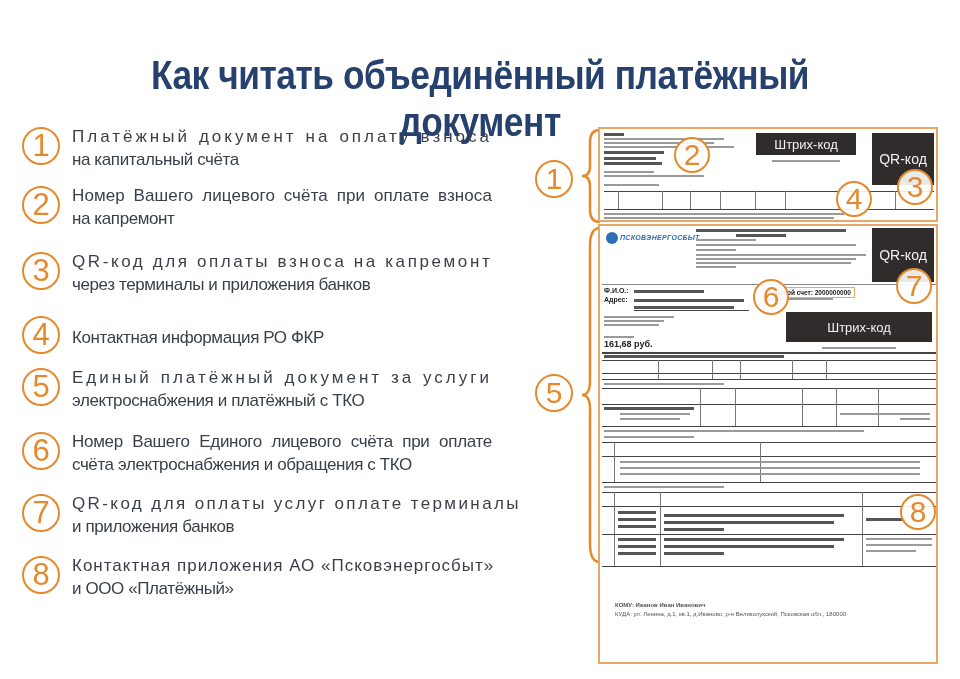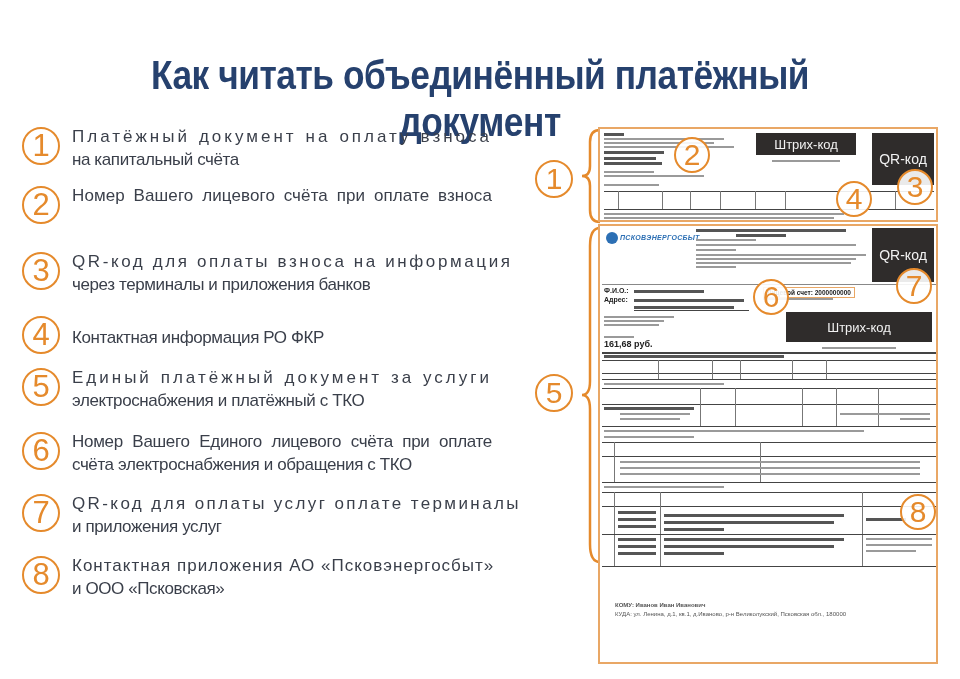--- a/index.html
+++ b/index.html
@@ -81,26 +81,27 @@
     <div class="num-circle">1</div>
     <div class="item-text">
       <span class="l1" style="letter-spacing:3px">Платёжный документ на оплату взноса</span>
       <span class="l2">на капитальный счёта</span>
     </div>
   </div>
   <div class="legend-item" style="top:62px">
     <div class="num-circle">2</div>
     <div class="item-text">
       <span class="l1" style="letter-spacing:0.1px">Номер Вашего лицевого счёта при оплате взноса</span>
+      <span class="l2">на капремонт</span>
     </div>
   </div>
   <div class="legend-item" style="top:128px">
     <div class="num-circle">3</div>
     <div class="item-text">
-      <span class="l1" style="letter-spacing:2.6px">QR-код для оплаты взноса на информация</span>
+      <span class="l1" style="letter-spacing:2.6px">QR-код для оплаты взноса на капремонт</span>
       <span class="l2">через терминалы и приложения банков</span>
     </div>
   </div>
   <div class="legend-item" style="top:192px">
     <div class="num-circle">4</div>
     <div class="item-text" style="top:14px">
       <span class="l2">Контактная информация РО ФКР</span>
     </div>
   </div>
   <div class="legend-item" style="top:244px">
@@ -114,28 +115,28 @@
     <div class="num-circle">6</div>
     <div class="item-text">
       <span class="l1" style="letter-spacing:-0.3px">Номер Вашего Единого лицевого счёта при оплате</span>
       <span class="l2">счёта электроснабжения и обращения с ТКО</span>
     </div>
   </div>
   <div class="legend-item" style="top:370px">
     <div class="num-circle">7</div>
     <div class="item-text">
       <span class="l1" style="letter-spacing:2.4px">QR-код для оплаты услуг оплате терминалы</span>
-      <span class="l2">и приложения услуг</span>
+      <span class="l2">и приложения банков</span>
     </div>
   </div>
   <div class="legend-item" style="top:432px">
     <div class="num-circle">8</div>
     <div class="item-text">
       <span class="l1" style="letter-spacing:1px">Контактная приложения АО «Псковэнергосбыт»</span>
-      <span class="l2">и ООО «Псковская»</span>
+      <span class="l2">и ООО «Платёжный»</span>
     </div>
   </div>
 </div>
 
 <div class="side-num" style="left:535px; top:160px;">1</div>
 <svg class="brace" style="left:580px; top:128px;" width="22" height="96" viewBox="0 0 22 96">
   <path d="M20 2 Q10 2 10 14 L10 38 Q10 48 2 48 Q10 48 10 58 L10 82 Q10 94 20 94" fill="none" stroke="#e58a2c" stroke-width="2.5"></path>
 </svg>
 
 <div class="side-num" style="left:535px; top:374px;">5</div>

